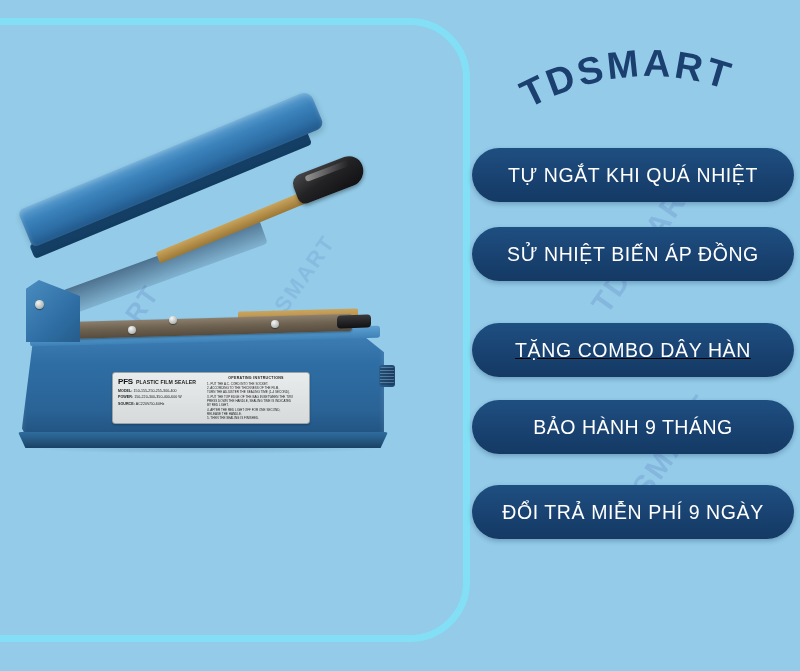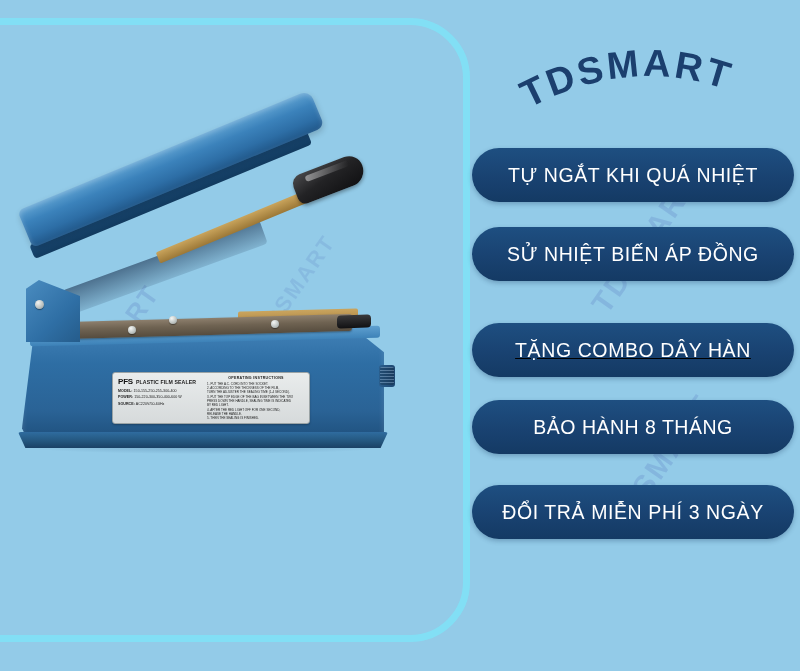--- a/index.html
+++ b/index.html
@@ -446,20 +446,20 @@
     <div class="badge b0">
       <span>TỰ NGẮT KHI QUÁ NHIỆT</span>
     </div>
     <div class="badge b1">
       <span>SỬ NHIỆT BIẾN ÁP ĐỒNG</span>
     </div>
     <div class="badge b2">
       <span>TẶNG COMBO DÂY HÀN</span>
     </div>
     <div class="badge b3">
-      <span>BẢO HÀNH 8 THÁNG</span>
+      <span>BẢO HÀNH 9 THÁNG</span>
     </div>
     <div class="badge b4">
-      <span>ĐỔI TRẢ MIỄN PHÍ 3 NGÀY</span>
+      <span>ĐỔI TRẢ MIỄN PHÍ 9 NGÀY</span>
     </div>
   </div>
 
 </div>
 
 </body></html>

